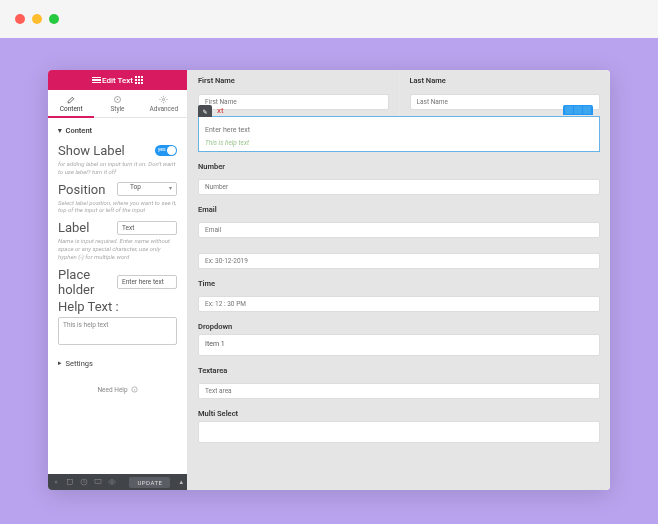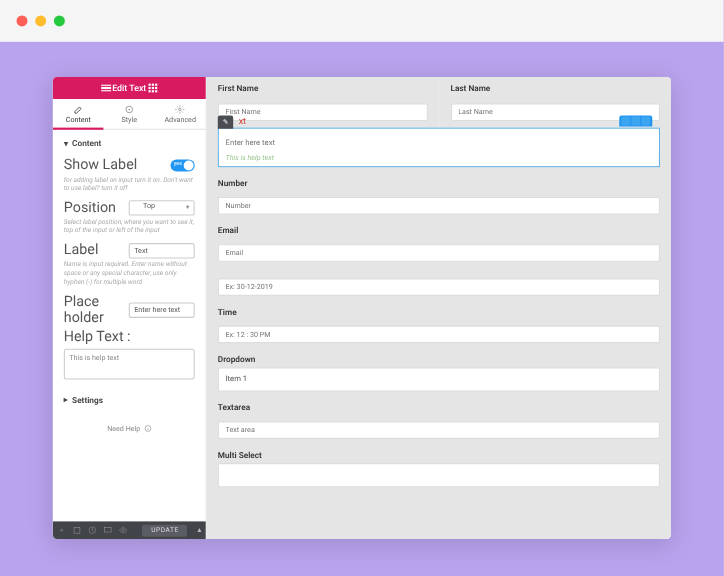--- a/index.html
+++ b/index.html
@@ -39,21 +39,21 @@
 
 .toggle { width: 22px; height: 11px; background: #2196f3; border-radius: 6px; position: relative; cursor: pointer; }
 .toggle::after { content:""; position:absolute; right:1px; top:1px; width:9px; height:9px; background:#fff; border-radius:50%; }
 .toggle-label { position: absolute; left: 3px; top: 1px; font-size: 5px; color: #fff; }
 
 .sel, .inp { width: 60px; height: 14px; border: 1px solid #ccc; border-radius: 2px; font-size: 6.5px; padding: 0 4px; color: #555; background:#fff; }
 .sel { position:relative;padding-left:12px; }
 .sel::after { content:"▾"; position:absolute; right:4px; top:1px; font-size:6px; color:#888; }
 .ta { width: 100%; height: 28px; border: 1px solid #ccc; border-radius: 2px; font-size: 6.5px; padding: 3px 4px; color:#888; margin-top:3px; resize:none; font-family:inherit; }
 
-.settings-row { display:flex; gap:4px; font-size:7.5px; font-weight:700; margin-top:12px; cursor:pointer; }
+.settings-row { display:flex; gap:4px; font-size:7.5px; font-weight:400; margin-top:12px; cursor:pointer; }
 .settings-row::before { content:"▸"; font-size:7px; }
 
 .help { text-align:left; font-size:6.5px; color:#888; margin-top:18px; display:flex; justify-content:center; align-items:center; gap:3px; }
 .help svg { width:7px; height:7px; }
 
 .bottombar { height: 16px; background: #414449; display:flex; align-items:center; padding: 0 4px; gap: 6px; }
 .bottombar .bicon { width:8px; height:8px; color:#bbb; display:flex; align-items:center; justify-content:center; }
 .bottombar .bicon svg { width:8px; height:8px; fill:#bbb; stroke:#bbb; }
 .update-btn { margin-left:auto; background:#5a5d63; color:#ddd; font-size:6px; padding: 2px 8px; border-radius:2px; letter-spacing:0.5px; cursor:pointer; border:none; }
 .caret-up { color:#bbb; font-size:7px; margin-left:3px; }

